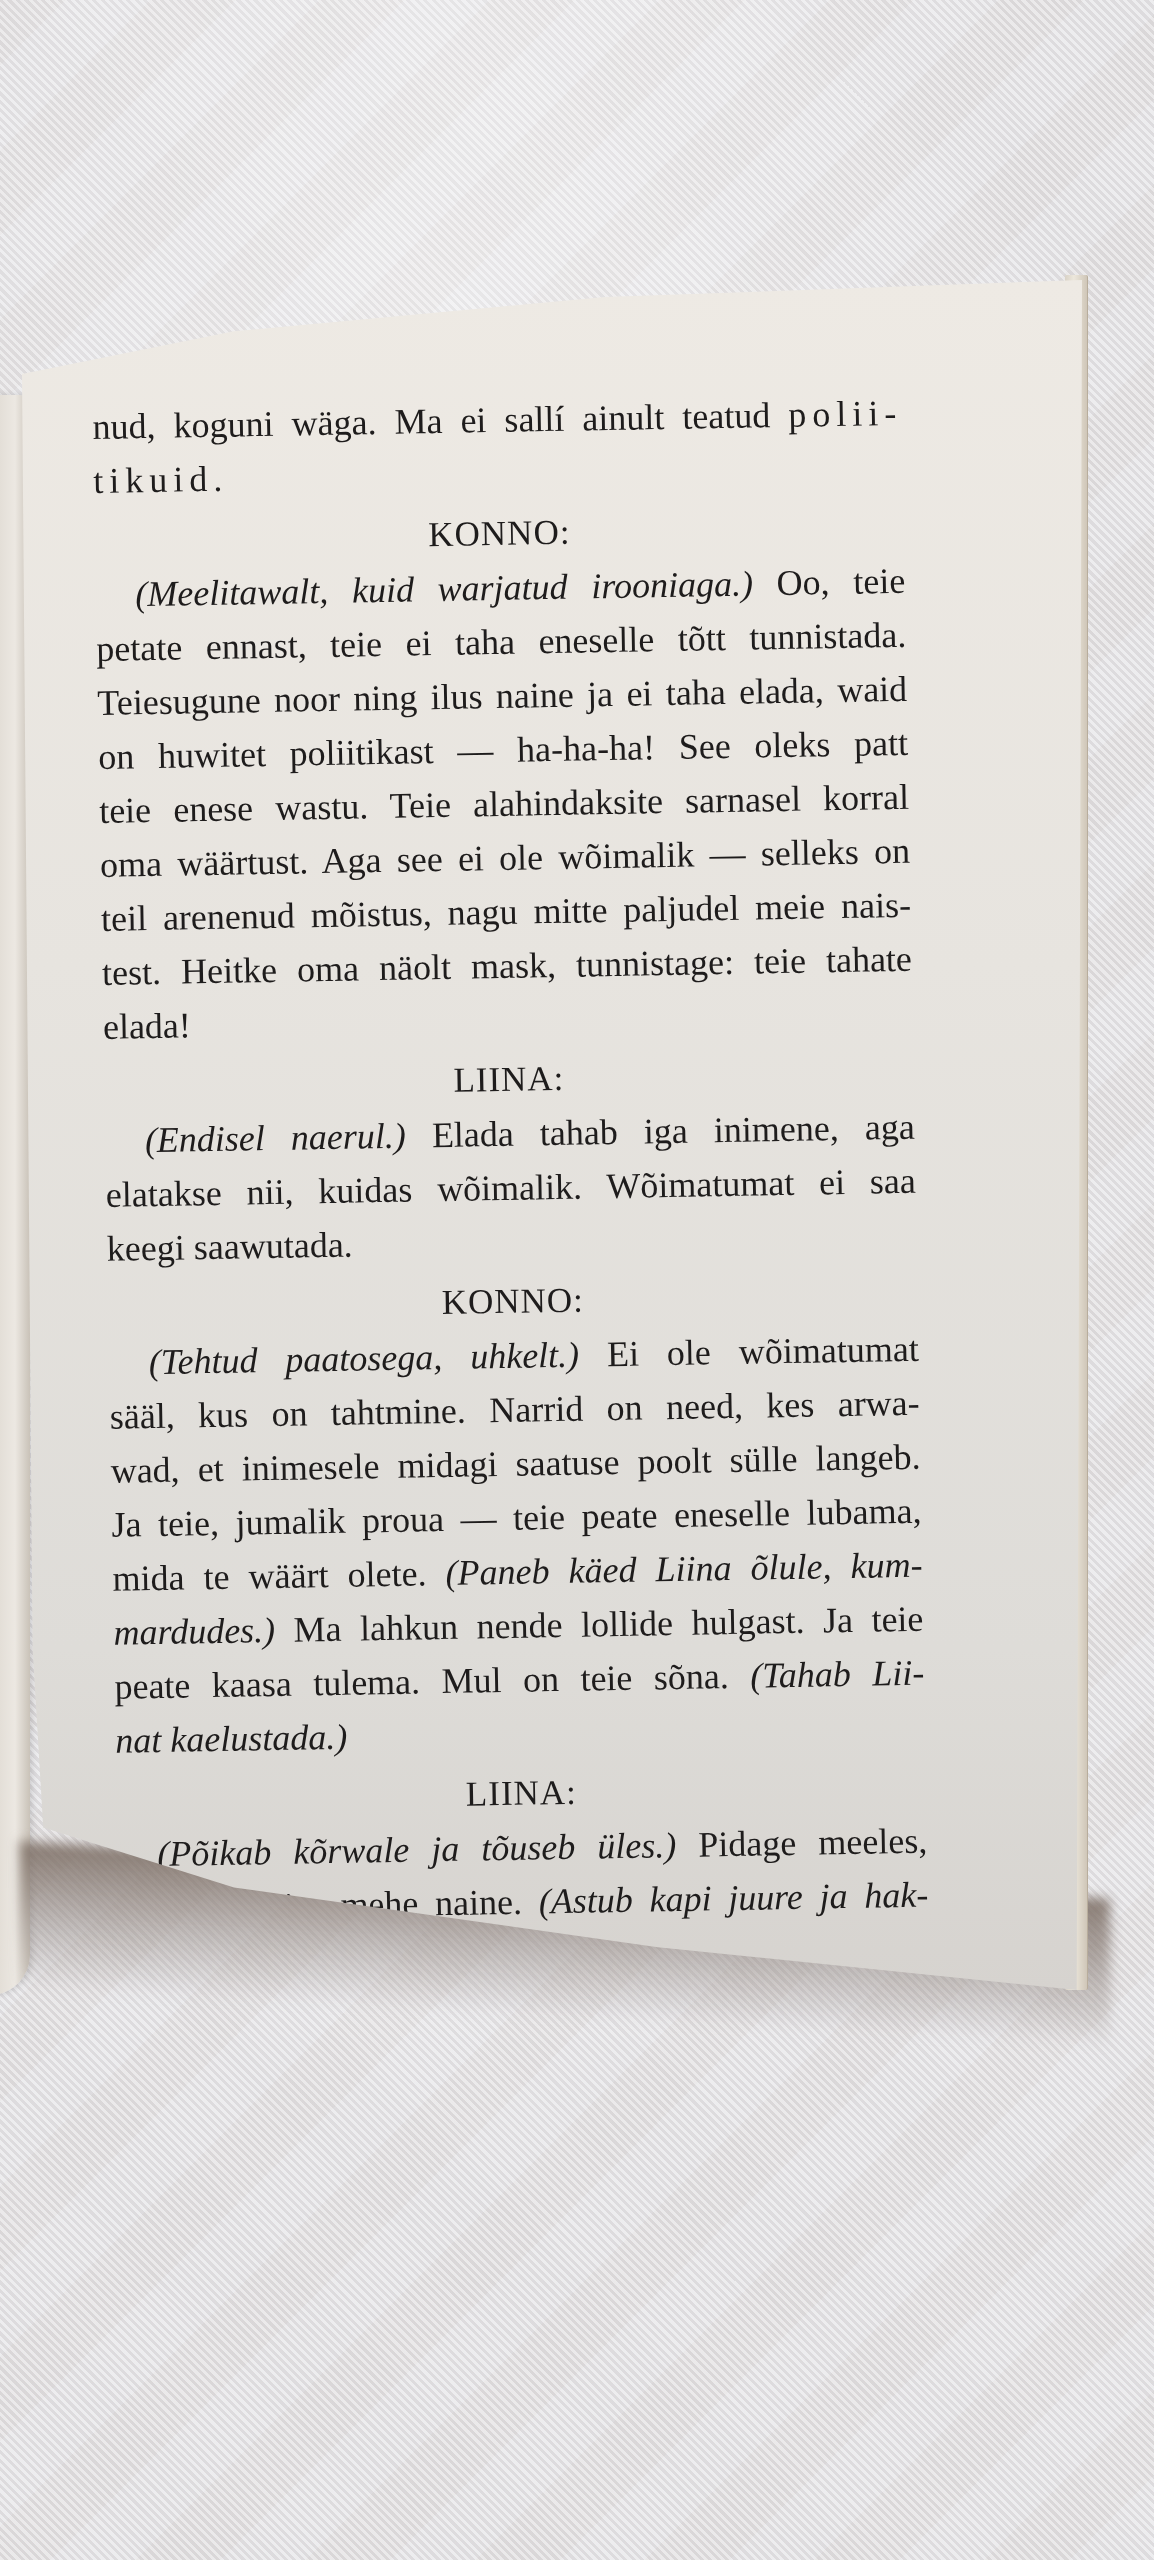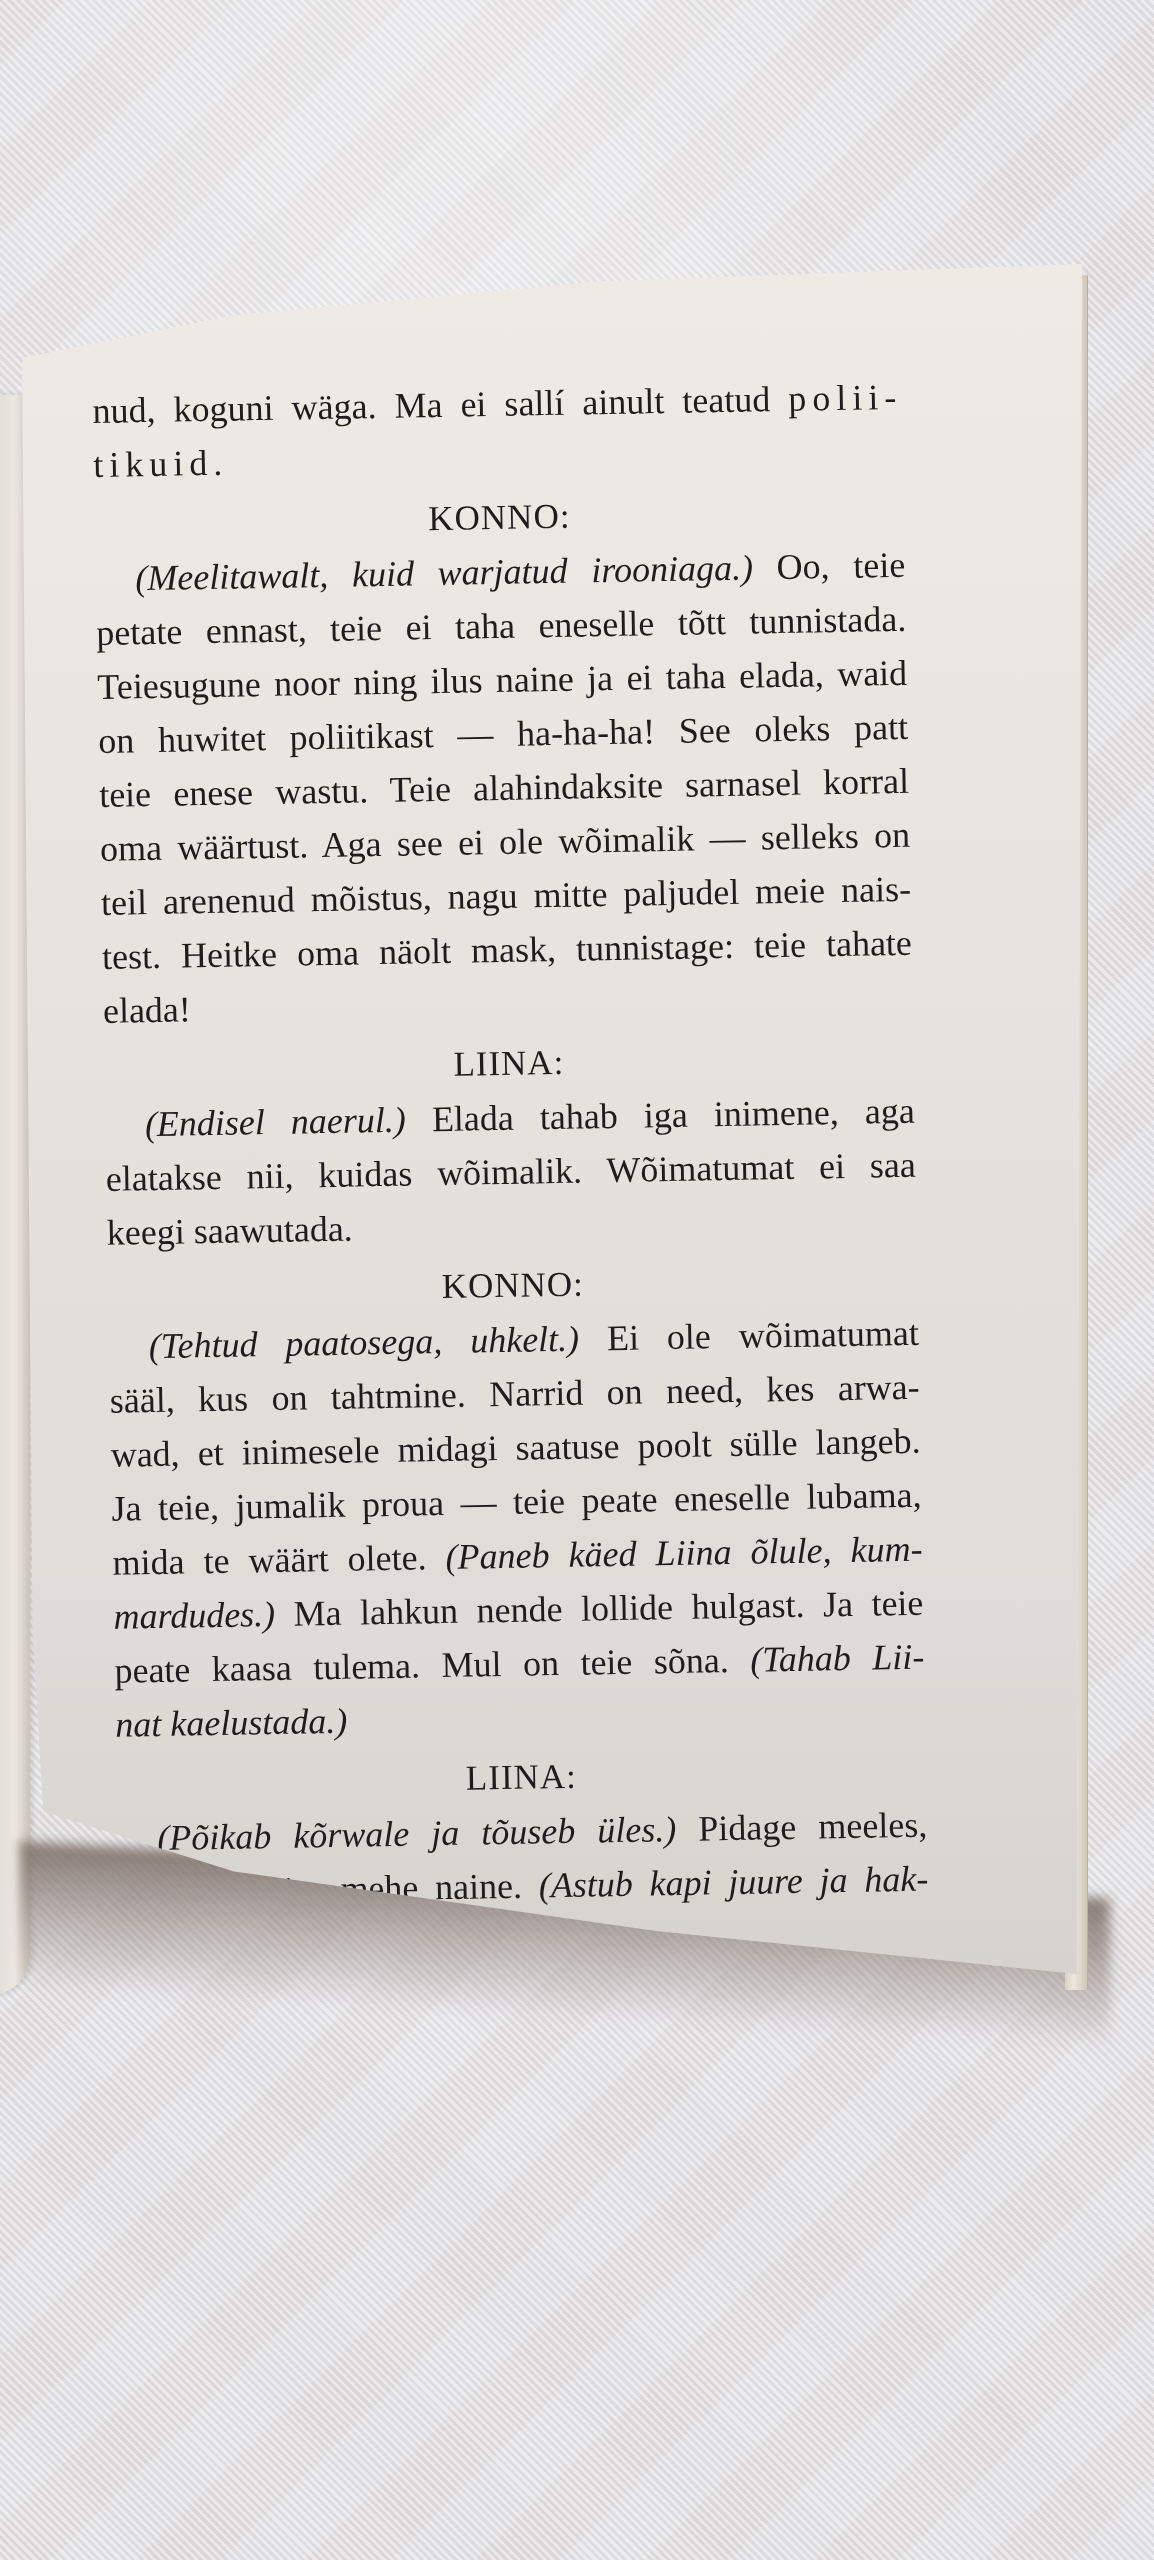--- a/index.html
+++ b/index.html
@@ -54,21 +54,21 @@
       height: 1715px;
       background: linear-gradient(90deg, #d9d2c6 0%, #ece7dc 40%, #cfc6b8 100%);
       border-right: 1px solid #b8ad9c;
       transform: skew(0deg, 0deg);
       border-radius: 2px;
     }
     
     .page {
       position: absolute;
       left: 22px;
-      top: 264px;
+      top: 280px;
       width: 1060px;
       height: 1710px;
       background: linear-gradient(180deg, #eeeae4 0%, #e7e4df 40%, #dedcd8 80%, #d6d3cf 100%);
       clip-path: polygon(0% 5.5%, 20% 3%, 55% 1%, 100% 0%, 99.5% 100%, 60% 97.5%, 20% 94%, 2% 90.5%, 1% 80%);
       box-shadow: 0 6px 16px rgba(0,0,0,0.25);
     }
     .page-inner {
       position: absolute;
       left: 70px;
       top: 120px;

